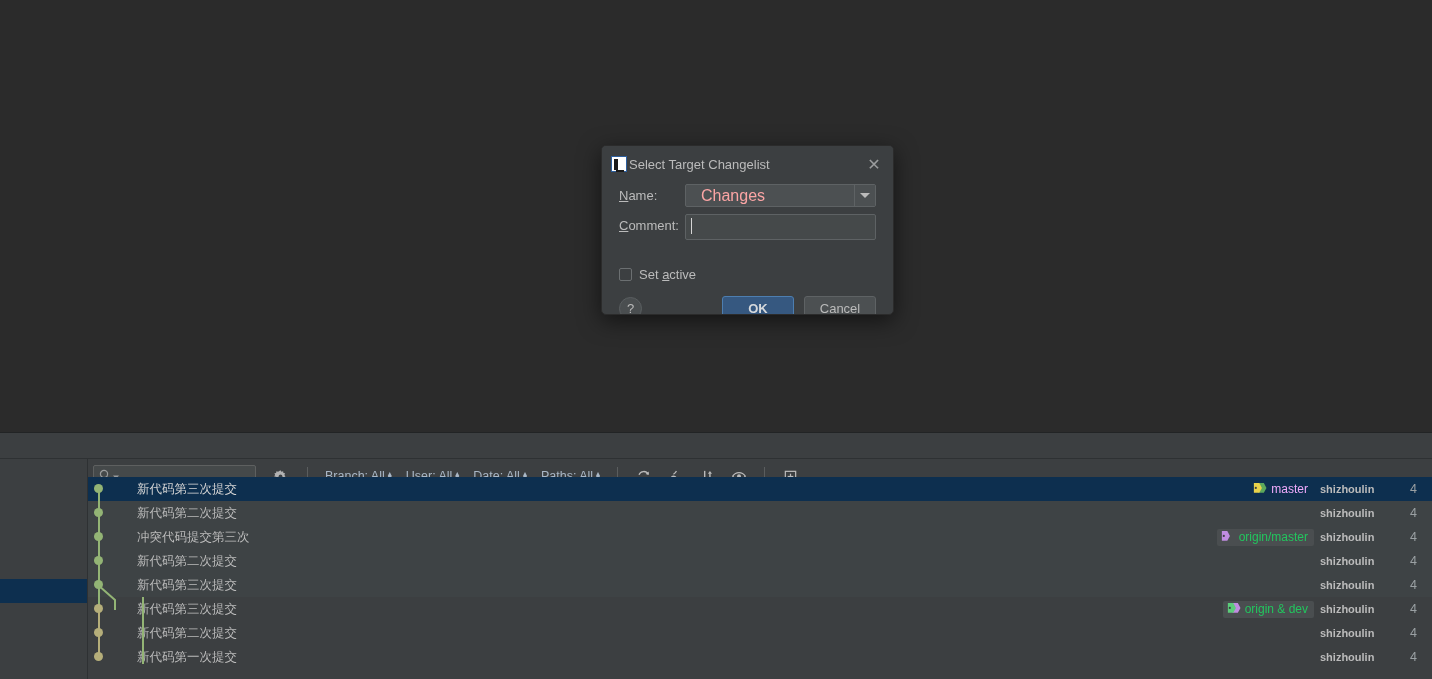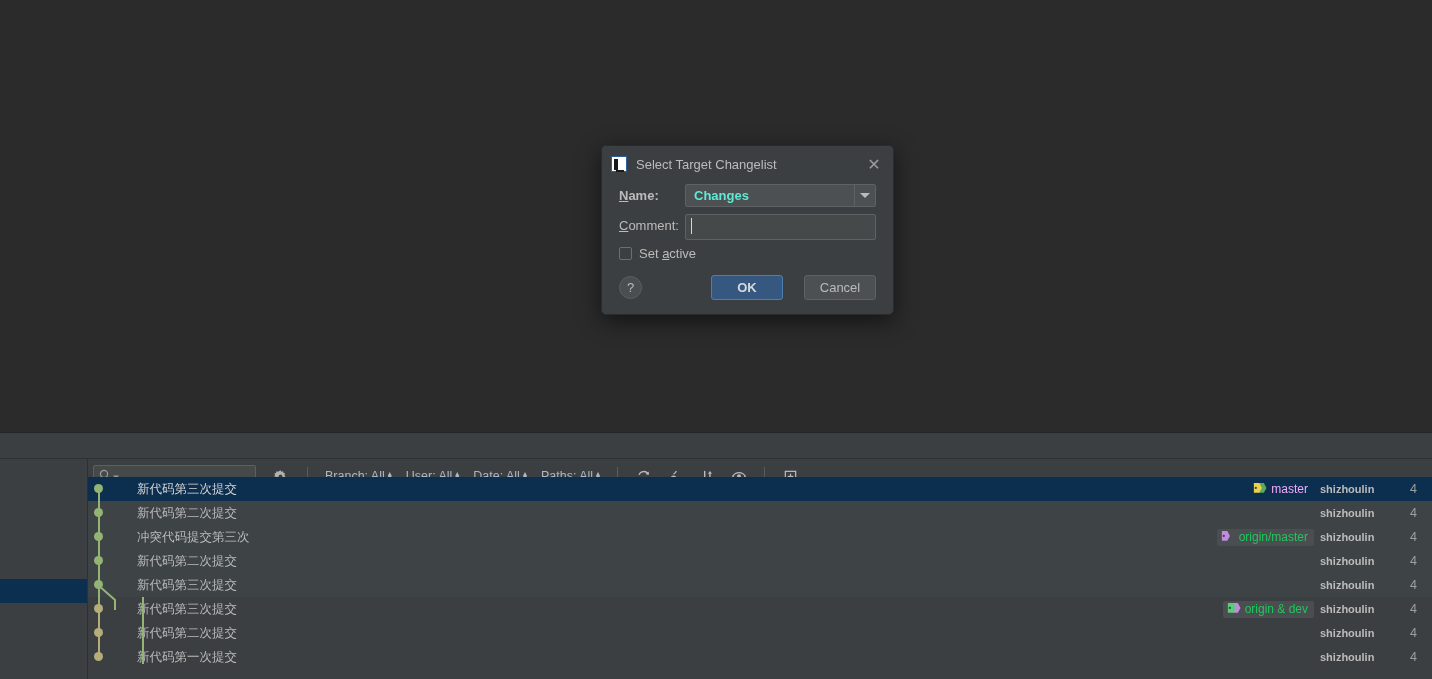--- a/index.html
+++ b/index.html
@@ -137,21 +137,21 @@
     border-radius: 5px;
     box-shadow: 0 6px 22px rgba(0,0,0,0.55);
     overflow: hidden;
   }
   .dlg-titlebar {
     position: relative; height: 36px; width: 100%;
     background: #3c3f41;
     display: flex; align-items: center; padding: 0 6px 0 9px;
   }
   .dlg-title {
-    color: #bbbbbb; font-size: 13px; margin-left: 9px; flex: 1 1 auto;
+    color: #bbbbbb; font-size: 13px; margin-left: 2px; flex: 1 1 auto;
   }
   .dlg-close {
     width: 26px; height: 26px; display: flex;
     align-items: center; justify-content: center;
     color: #9a9c9d; font-size: 16px; border-radius: 3px;
   }
   .dlg-body { position: relative; padding: 0 17px; }
 
   .form-row {
     display: flex; align-items: center; margin-top: 0px;
@@ -160,21 +160,21 @@
     width: 66px; flex: 0 0 66px; color: #bbbbbb; font-size: 13px;
   }
   .form-label u { text-decoration: underline; }
 
   .combo {
     width: 196px; height: 23px; display: flex;
     background: #4c5052; border: 1px solid #5e6264; border-radius: 2px;
   }
   .combo-text {
     flex: 1 1 auto; display: flex; align-items: center;
-    padding-left: 8px; color: #5eead4; font-size: 13px;
+    padding-left: 15px; color: #fca5a5; font-size: 16px;
   }
   .combo-arrow {
     width: 21px; flex: 0 0 21px; border-left: 1px solid #5e6264;
     display: flex; align-items: center; justify-content: center;
     background: #4c5052;
   }
   .tri-down {
     width: 0; height: 0;
     border-left: 5px solid transparent;
     border-right: 5px solid transparent;
@@ -185,21 +185,21 @@
     border: 1px solid #5e6264; border-radius: 2px;
     display: flex; align-items: flex-start; padding: 3px 5px;
   }
   .caret {
     width: 1px; height: 16px; background: #d5d5d5;
     animation: blink 1.05s step-end infinite;
   }
   @keyframes blink { 50% { opacity: 0; } }
 
   .check-row {
-    display: flex; align-items: center; gap: 7px; margin-top: 6px;
+    display: flex; align-items: center; gap: 7px; margin-top: 27px;
   }
   .checkbox {
     width: 13px; height: 13px; border: 1px solid #6b6f71;
     background: #3c3f41; border-radius: 2px;
   }
   .check-label { color: #bbbbbb; font-size: 13px; }
   .check-label u { text-decoration: underline; }
 
   .btn-row {
     display: flex; align-items: center; margin-top: 14px;
@@ -207,21 +207,21 @@
   .help-btn {
     width: 23px; height: 23px; border-radius: 50%;
     background: #4a4e50; border: 1px solid #5a5e60;
     color: #bbbbbb; font-size: 13px;
     display: flex; align-items: center; justify-content: center;
   }
   .btn-spacer { flex: 1 1 auto; }
   .btn {
     height: 25px; min-width: 72px; padding: 0 14px;
     border-radius: 3px; font-size: 13px;
-    display: flex; align-items: center; justify-content: center; margin-left: 11px;
+    display: flex; align-items: center; justify-content: center;
   }
   .btn-default {
     background: #365880; border: 1px solid #4d7eb0;
     color: #d6d9dc; font-weight: bold; margin-right: 10px;
   }
   .btn-plain {
     background: #4c5052; border: 1px solid #5e6264; color: #bbbbbb;
   }
 
   
@@ -492,21 +492,21 @@
 
   <div class="dlg-shadow">
     <div class="dlg-titlebar">
       <span class="ij-logo"></span>
       <span class="dlg-title">Select Target Changelist</span>
       <span class="dlg-close">✕</span>
     </div>
 
     <div class="dlg-body">
 
-      <div class="form-row" style="margin-top:2px;font-weight:bold;">
+      <div class="form-row" style="margin-top:2px;">
         <span class="form-label"><u>N</u>ame:</span>
         <div class="combo">
           <span class="combo-text">Changes</span>
           <span class="combo-arrow">
             <span class="tri-down"></span>
           </span>
         </div>
       </div>
 
       <div class="form-row" style="margin-top:7px;align-items:flex-start;">

